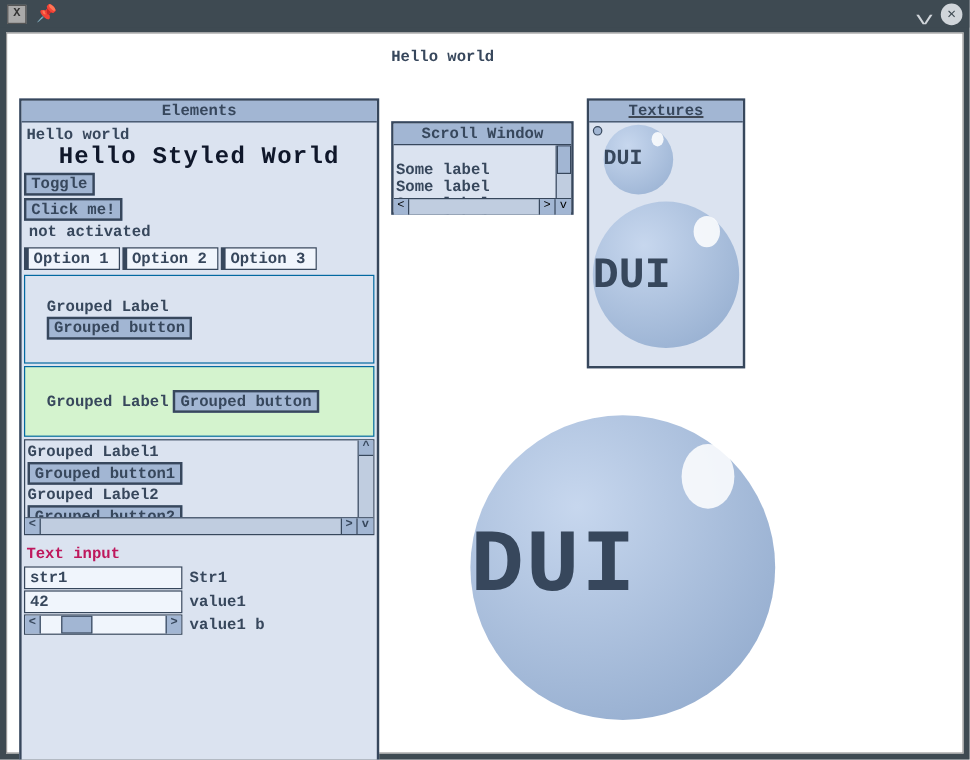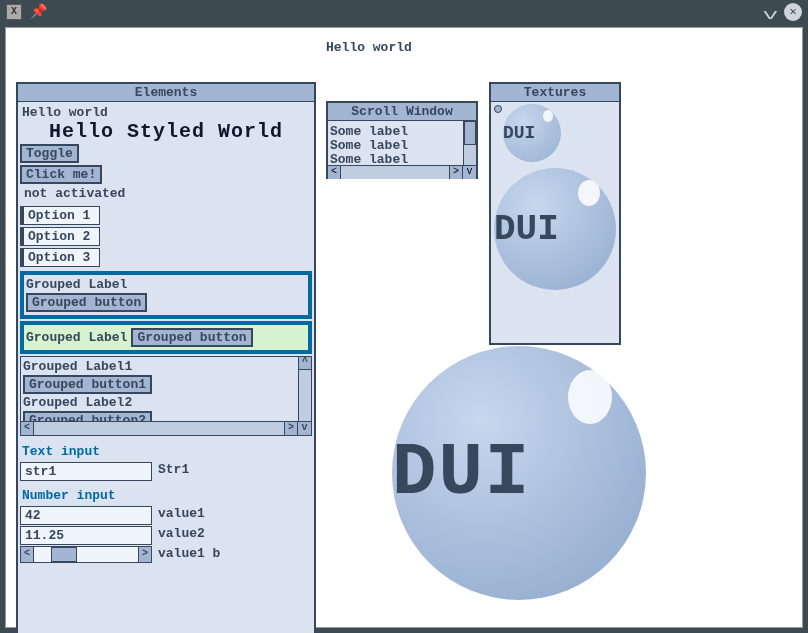--- a/index.html
+++ b/index.html
@@ -54,52 +54,52 @@
   display: inline-block;
   background: #a2b6d3;
   border: 2px solid #37475c;
   padding: 0 4px;
   color: #37475c;
   font-weight: bold;
   font-size: 13px;
   margin: 1px 0;
 }
 .toggle-state { padding: 1px 4px; }
-.options { display: flex; flex-direction: column; gap: 2px; margin: 4px 0;}
+.options { display: flex; flex-direction: row; gap: 2px; margin: 4px 0;}
 .option {
   width: 80px;
   background: #f0f5fc;
   border: 1px solid #37475c;
   border-left: 4px solid #37475c;
   padding: 1px 4px;
 }
 .group-box {
-  border: 4px solid #0369a1;
+  border: 1px solid #0369a1;
   margin: 2px 0;
-  padding: 2px;
+  padding: 18px;
   background: #dbe3f0;
 }
 .group-box.green { background: #d4f3ce; }
 .group-box .btn { margin-left: 0;}
 .row { display: flex; align-items: center; gap: 4px;}
 .scroll-group {
   border: 1px solid #37475c;
   height: 80px;
   position: relative;
   margin-bottom: 2px;
 }
 .scroll-group .scroll-content { padding: 2px;}
 .scroll-vtrack { position: absolute; right: 0; top: 0; bottom: 14px; width: 13px; background: #c0cde0; border-left: 1px solid #37475c;}
 .scroll-vtrack .arrow { position: absolute; top: 0; width: 100%; height: 13px; background: #a2b6d3; border-bottom: 1px solid #37475c; text-align: center; font-size: 10px; line-height: 11px;}
 .scroll-htrack { position: absolute; left: 0; right: 0; bottom: 0; height: 14px; background: #c0cde0; border-top: 1px solid #37475c;}
 .scroll-htrack .la { position: absolute; left: 0; width: 13px; height: 100%; background: #a2b6d3; border-right: 1px solid #37475c; text-align: center; font-size: 10px; line-height: 12px;}
 .scroll-htrack .ra { position: absolute; right: 14px; width: 13px; height: 100%; background: #a2b6d3; border-left: 1px solid #37475c; text-align: center; font-size: 10px; line-height: 12px;}
 .scroll-htrack .dd { position: absolute; right: 0; width: 14px; height: 100%; background: #a2b6d3; border-left: 1px solid #37475c; text-align: center; font-size: 10px; line-height: 12px;}
-.section-label { color: #0369a1; padding: 6px 2px 2px 2px;}
-.input-row { display: flex; gap: 6px; margin: 1px 0;}
+.section-label { color: #be185d; padding: 6px 2px 2px 2px;}
+.input-row { display: flex; align-items: center; gap: 6px; margin: 1px 0;}
 .text-input {
   width: 132px;
   background: #f0f5fc;
   border: 1px solid #37475c;
   padding: 1px 4px;
   text-align: left;
 }
 .slider-input {
   width: 132px;
   height: 17px;
@@ -172,63 +172,58 @@
           <div class="dd" data-name="scroll-corner-icon">v</div>
         </div>
       </div>
 
       <div class="section-label" data-name="text-input-heading">Text input</div>
       <div class="input-row">
         <div class="text-input" data-name="text-input-1">str1</div>
         <span data-name="text-input-1-label">Str1</span>
       </div>
 
-      <div class="section-label" data-name="number-input-heading">Number input</div>
       <div class="input-row">
         <div class="text-input" data-name="number-input-1">42</div>
         <span data-name="number-input-1-label">value1</span>
-      </div>
-      <div class="input-row">
-        <div class="text-input" data-name="number-input-2">11.25</div>
-        <span data-name="number-input-2-label">value2</span>
       </div>
       <div class="input-row">
         <div class="slider-input" data-name="slider-input">
           <div class="slider-la" data-name="slider-left-icon">&lt;</div>
           <div class="slider-track" data-name="slider-thumb"></div>
           <div class="slider-ra" data-name="slider-right-icon">&gt;</div>
         </div>
         <span data-name="slider-label">value1 b</span>
       </div>
     </div>
   </div>
 
   <div class="hl-label" style="position:absolute; left:320px; top:12px;" data-name="hello-world-label">Hello world</div>
 
   <div class="panel" style="left:320px; top:29px; width:152px; height:78px;" data-name="scroll-window-panel">
     <div class="panel-title" data-name="scroll-window-title">Scroll Window</div>
     <div style="position:relative; height:58px; overflow:hidden;">
-      <div style="padding:4px 2px; color:#37475c; font-weight:bold; line-height:14px;">
+      <div style="padding:14px 2px; color:#37475c; font-weight:bold; line-height:14px;">
         <div data-name="scroll-item-1">Some label</div>
         <div data-name="scroll-item-2">Some label</div>
         <div data-name="scroll-item-3">Some label</div>
         <div style="height:10px; overflow:hidden;" data-name="scroll-item-4">Some label</div>
       </div>
       <div class="scroll-vtrack" style="bottom:14px;" data-name="scrollwin-vscroll">
         <div style="position:absolute;top:0;left:0;right:0;height:24px;background:#a2b6d3;border:1px solid #37475c;" data-name="scrollwin-vthumb"></div>
       </div>
       <div class="scroll-htrack" data-name="scrollwin-hscroll">
         <div class="la" data-name="scrollwin-left-icon">&lt;</div>
         <div class="ra" data-name="scrollwin-right-icon">&gt;</div>
         <div class="dd" data-name="scrollwin-corner-icon">v</div>
       </div>
     </div>
   </div>
 
-  <div class="panel" style="left:483px; top:10px; width:132px; height:263px;" data-name="textures-panel">
+  <div class="panel" style="left:483px; top:10px; width:132px; height:225px;text-decoration:underline;" data-name="textures-panel">
     <div class="panel-title" data-name="textures-panel-title">Textures</div>
     <div style="position:relative; height:204px;">
       <div style="position:absolute; left:3px; top:3px; width:8px; height:8px; background:#a2b6d3; border-radius:50%; border:1px solid #37475c;" data-name="small-bubble-icon"></div>
       <div class="bubble" style="position:absolute; left:12px; top:2px; width:58px; height:58px; background: radial-gradient(circle at 35% 30%, #c7d7ee, #95aed0);" data-name="texture-small">
         <span class="label" style="font-size:18px;">DUI</span>
         <style>.bubble[data-name="texture-small"]::after{ top:6px; right:8px; width:10px; height:12px;}</style>
       </div>
       <div class="bubble" style="position:absolute; left:3px; top:66px; width:122px; height:122px; background: radial-gradient(circle at 35% 30%, #c7d7ee, #8fa9cc);" data-name="texture-medium">
         <span class="label" style="font-size:36px;">DUI</span>
         <style>.bubble[data-name="texture-medium"]::after{ top:12px; right:16px; width:22px; height:26px;}</style>

